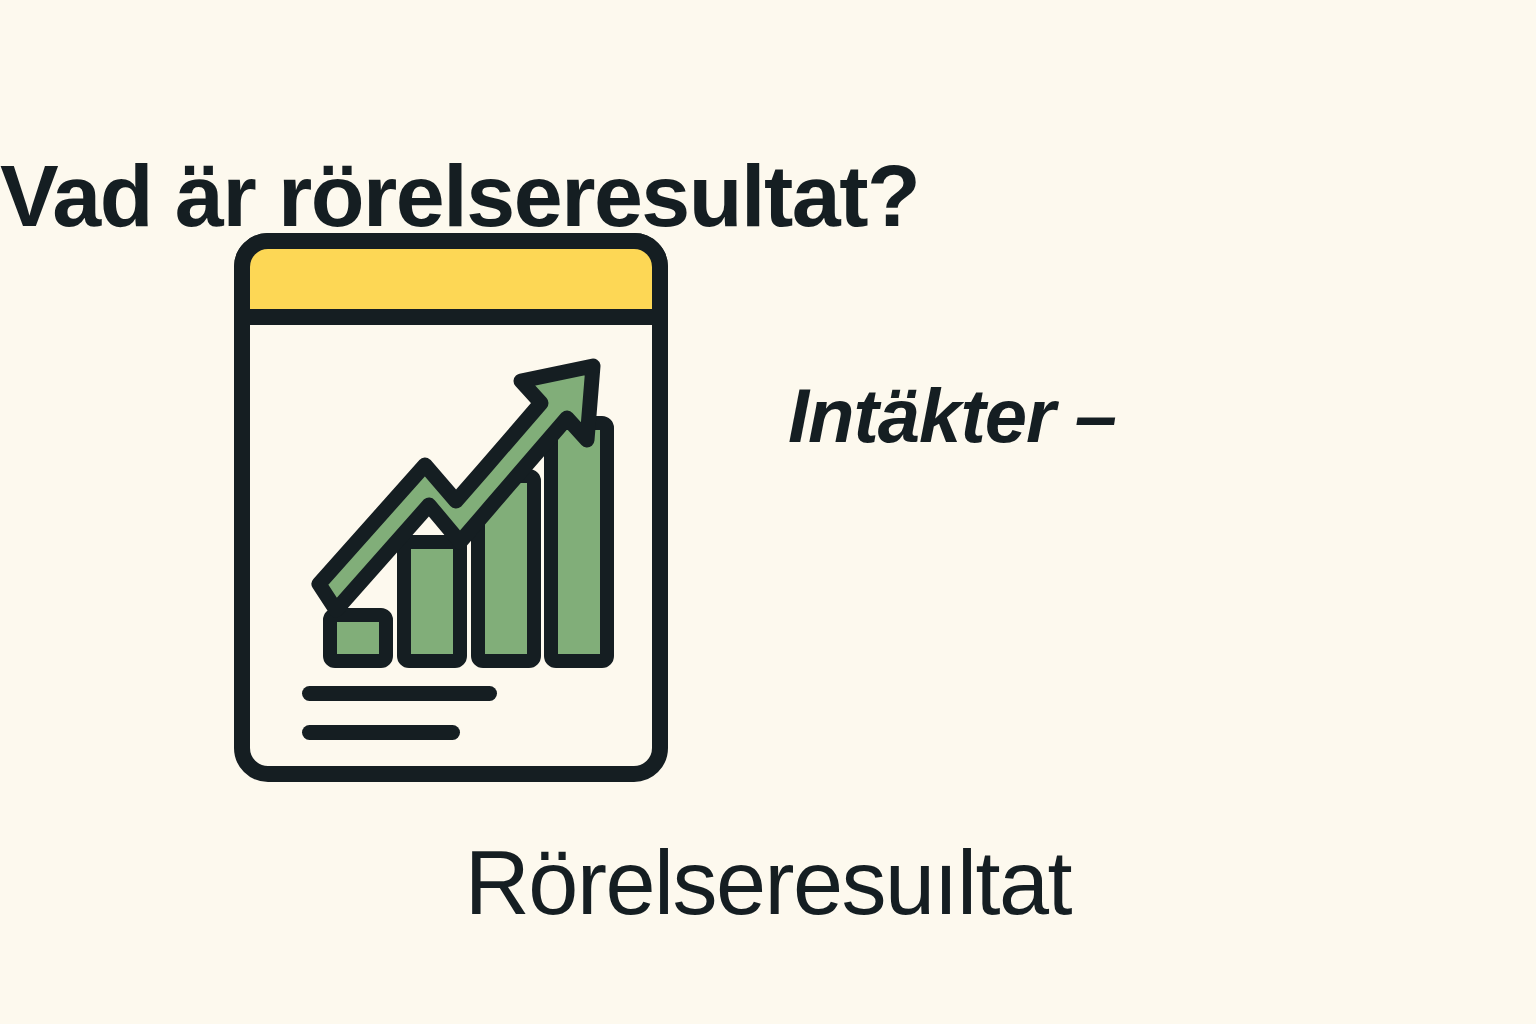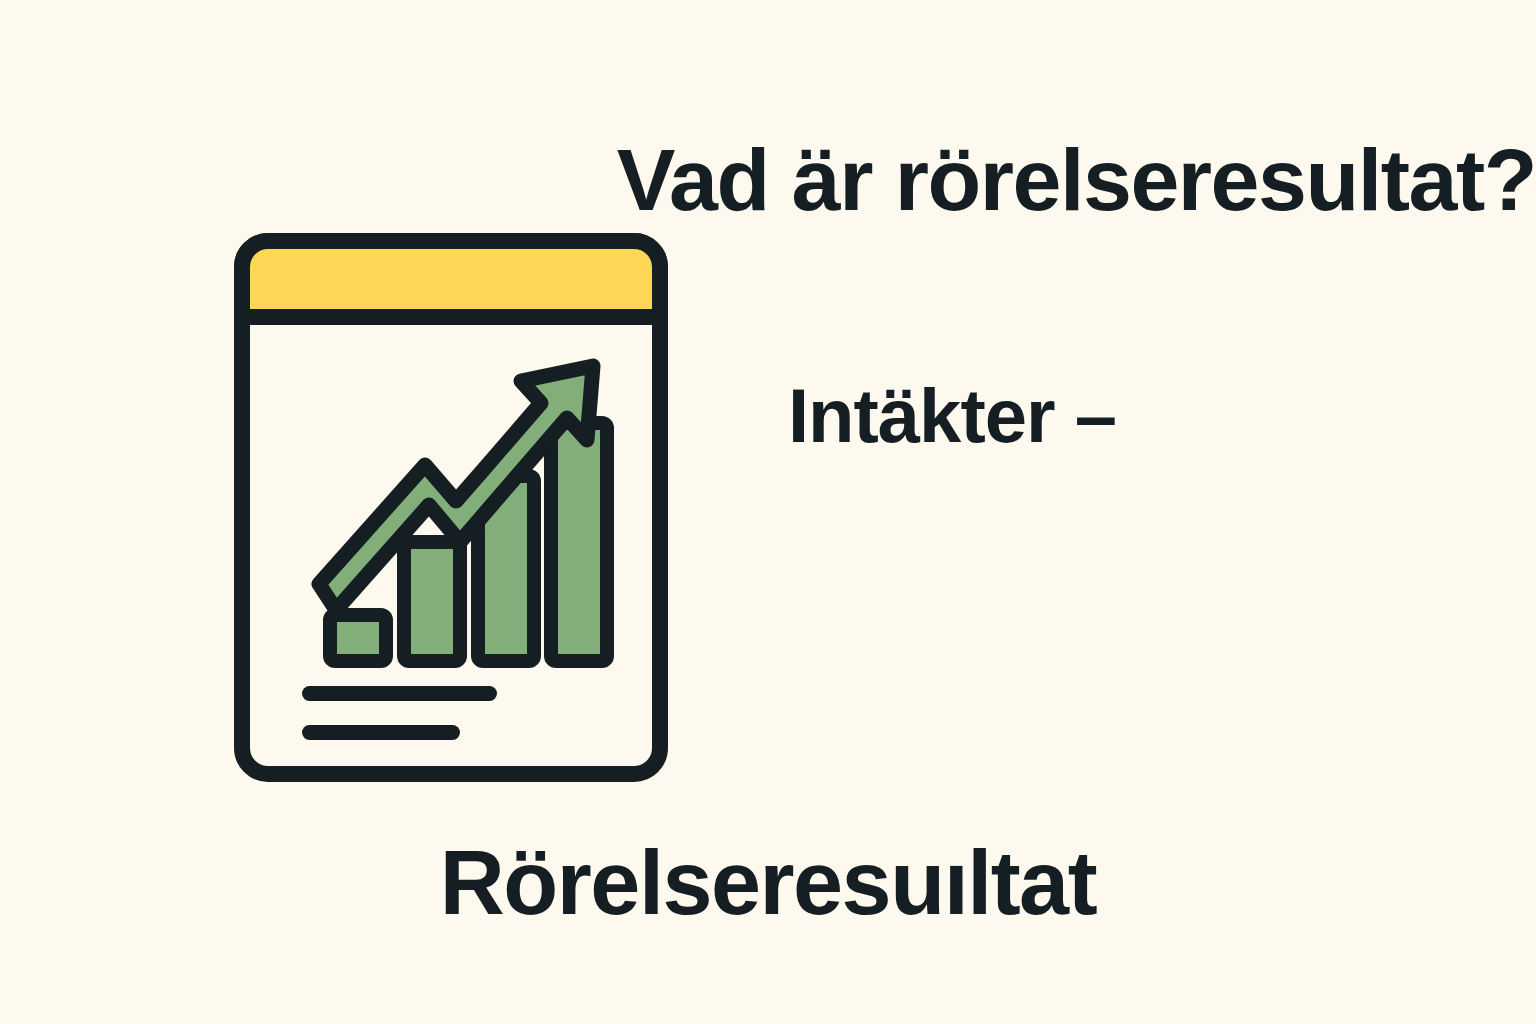--- a/index.html
+++ b/index.html
@@ -19,23 +19,23 @@
     position: relative;
     width: 1536px;
     height: 1024px;
     background: #FDF9EE;
   }
 
   
   .title {
     position: absolute;
     left: 0;
-    top: 76px;
+    top: 92px;
     width: 1536px;
-    text-align: right;
+    text-align: left;
     font-size: 88px;
     font-weight: 700;
     letter-spacing: -1.5px;
     line-height: 1.02;
     color: #151E22;
     white-space: nowrap;
   }
 
   
   .card {
@@ -56,35 +56,36 @@
   .formula {
     position: absolute;
     left: 788px;
     top: 368px;
     width: 700px;
     font-size: 76px;
     font-weight: 700;
     letter-spacing: -1px;
     line-height: 1.26;
     color: #151E22;
+    font-style: italic;
   }
   .formula .line {
     display: block;
     white-space: nowrap;
   }
 
   
   .result {
     position: absolute;
     left: 0;
     top: 836px;
     width: 1536px;
     text-align: center;
     font-size: 90px;
-    font-weight: 700;
+    font-weight: 400;
     letter-spacing: -1.5px;
     line-height: 1.05;
     color: #151E22;
     white-space: nowrap;
   }
 </style>
 </head>
 <body>
 
 <div class="slide">

